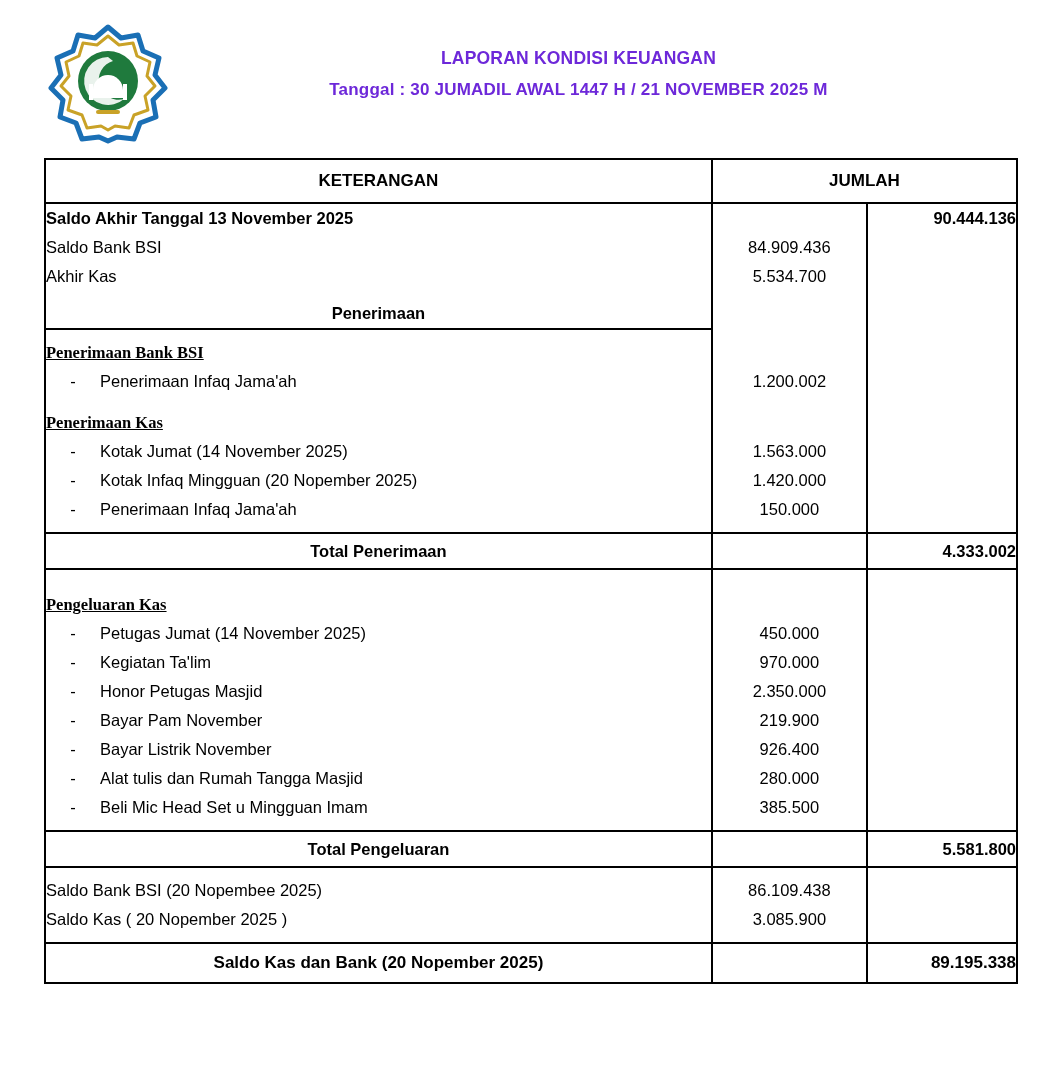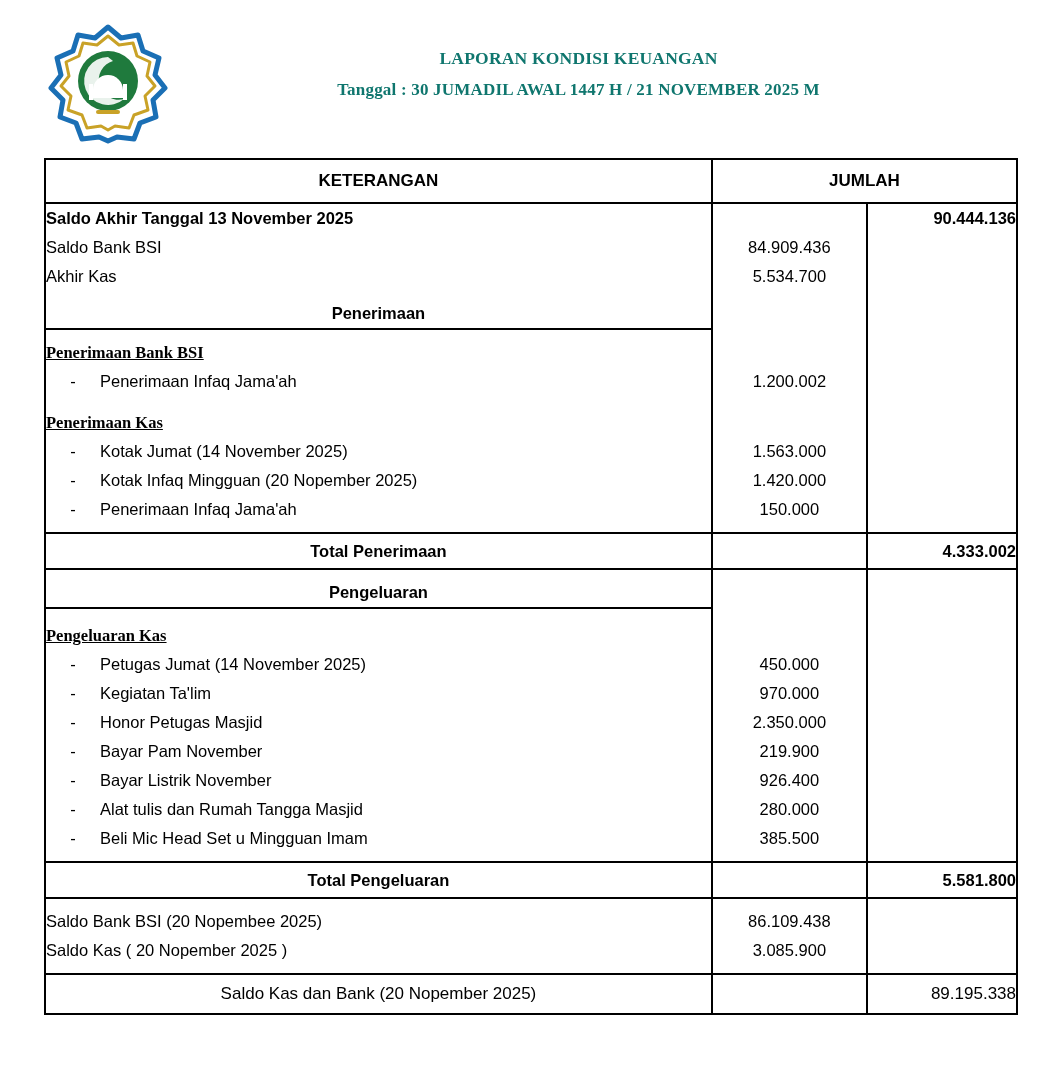--- a/index.html
+++ b/index.html
@@ -42,22 +42,21 @@
     flex: 1;
     text-align: center;
     padding-right: 120px;
     padding-top: 24px;
   }
   .title-line {
     font-weight: bold;
     font-size: 17.5px;
     letter-spacing: 0.2px;
     line-height: 1.85;
-    color: #0f766e;
-    font-family: Liberation Serif, serif;
+    color: #6d28d9;
   }
   .title-line.sub {
     font-size: 17px;
   }
 
   
   .table-wrap {
     margin: 14px 44px 0 44px;
     border: 2.5px solid #000;
     box-sizing: border-box;
@@ -123,21 +122,21 @@
   .spacer-xs td { height: 8px; }
 
   .total-row td {
     height: 34px;
     font-weight: bold;
   }
   .total-row td.desc { text-align: center; }
 
   .grand td {
     height: 38px;
-    font-weight: normal;
+    font-weight: bold;
     font-size: 17px;
     border-radius: 6px;
   }
   .grand td.desc { text-align: center; }
 </style>
 </head>
 <body>
 
 <div class="page">
 
@@ -265,25 +264,20 @@
           <td class="amt"></td>
           <td class="tot">4.333.002</td>
         </tr>
 
         <tr class="spacer-xs">
           <td></td>
           <td class="amt"></td>
           <td class="tot"></td>
         </tr>
 
-        <tr class="row">
-          <td class="desc center bold sep-under">Pengeluaran</td>
-          <td class="amt"></td>
-          <td class="tot"></td>
-        </tr>
 
         <tr class="spacer-sm">
           <td></td>
           <td class="amt"></td>
           <td class="tot"></td>
         </tr>
 
         <tr class="row">
           <td class="desc indent-head"><span class="bold uline">Pengeluaran Kas</span></td>
           <td class="amt"></td>

